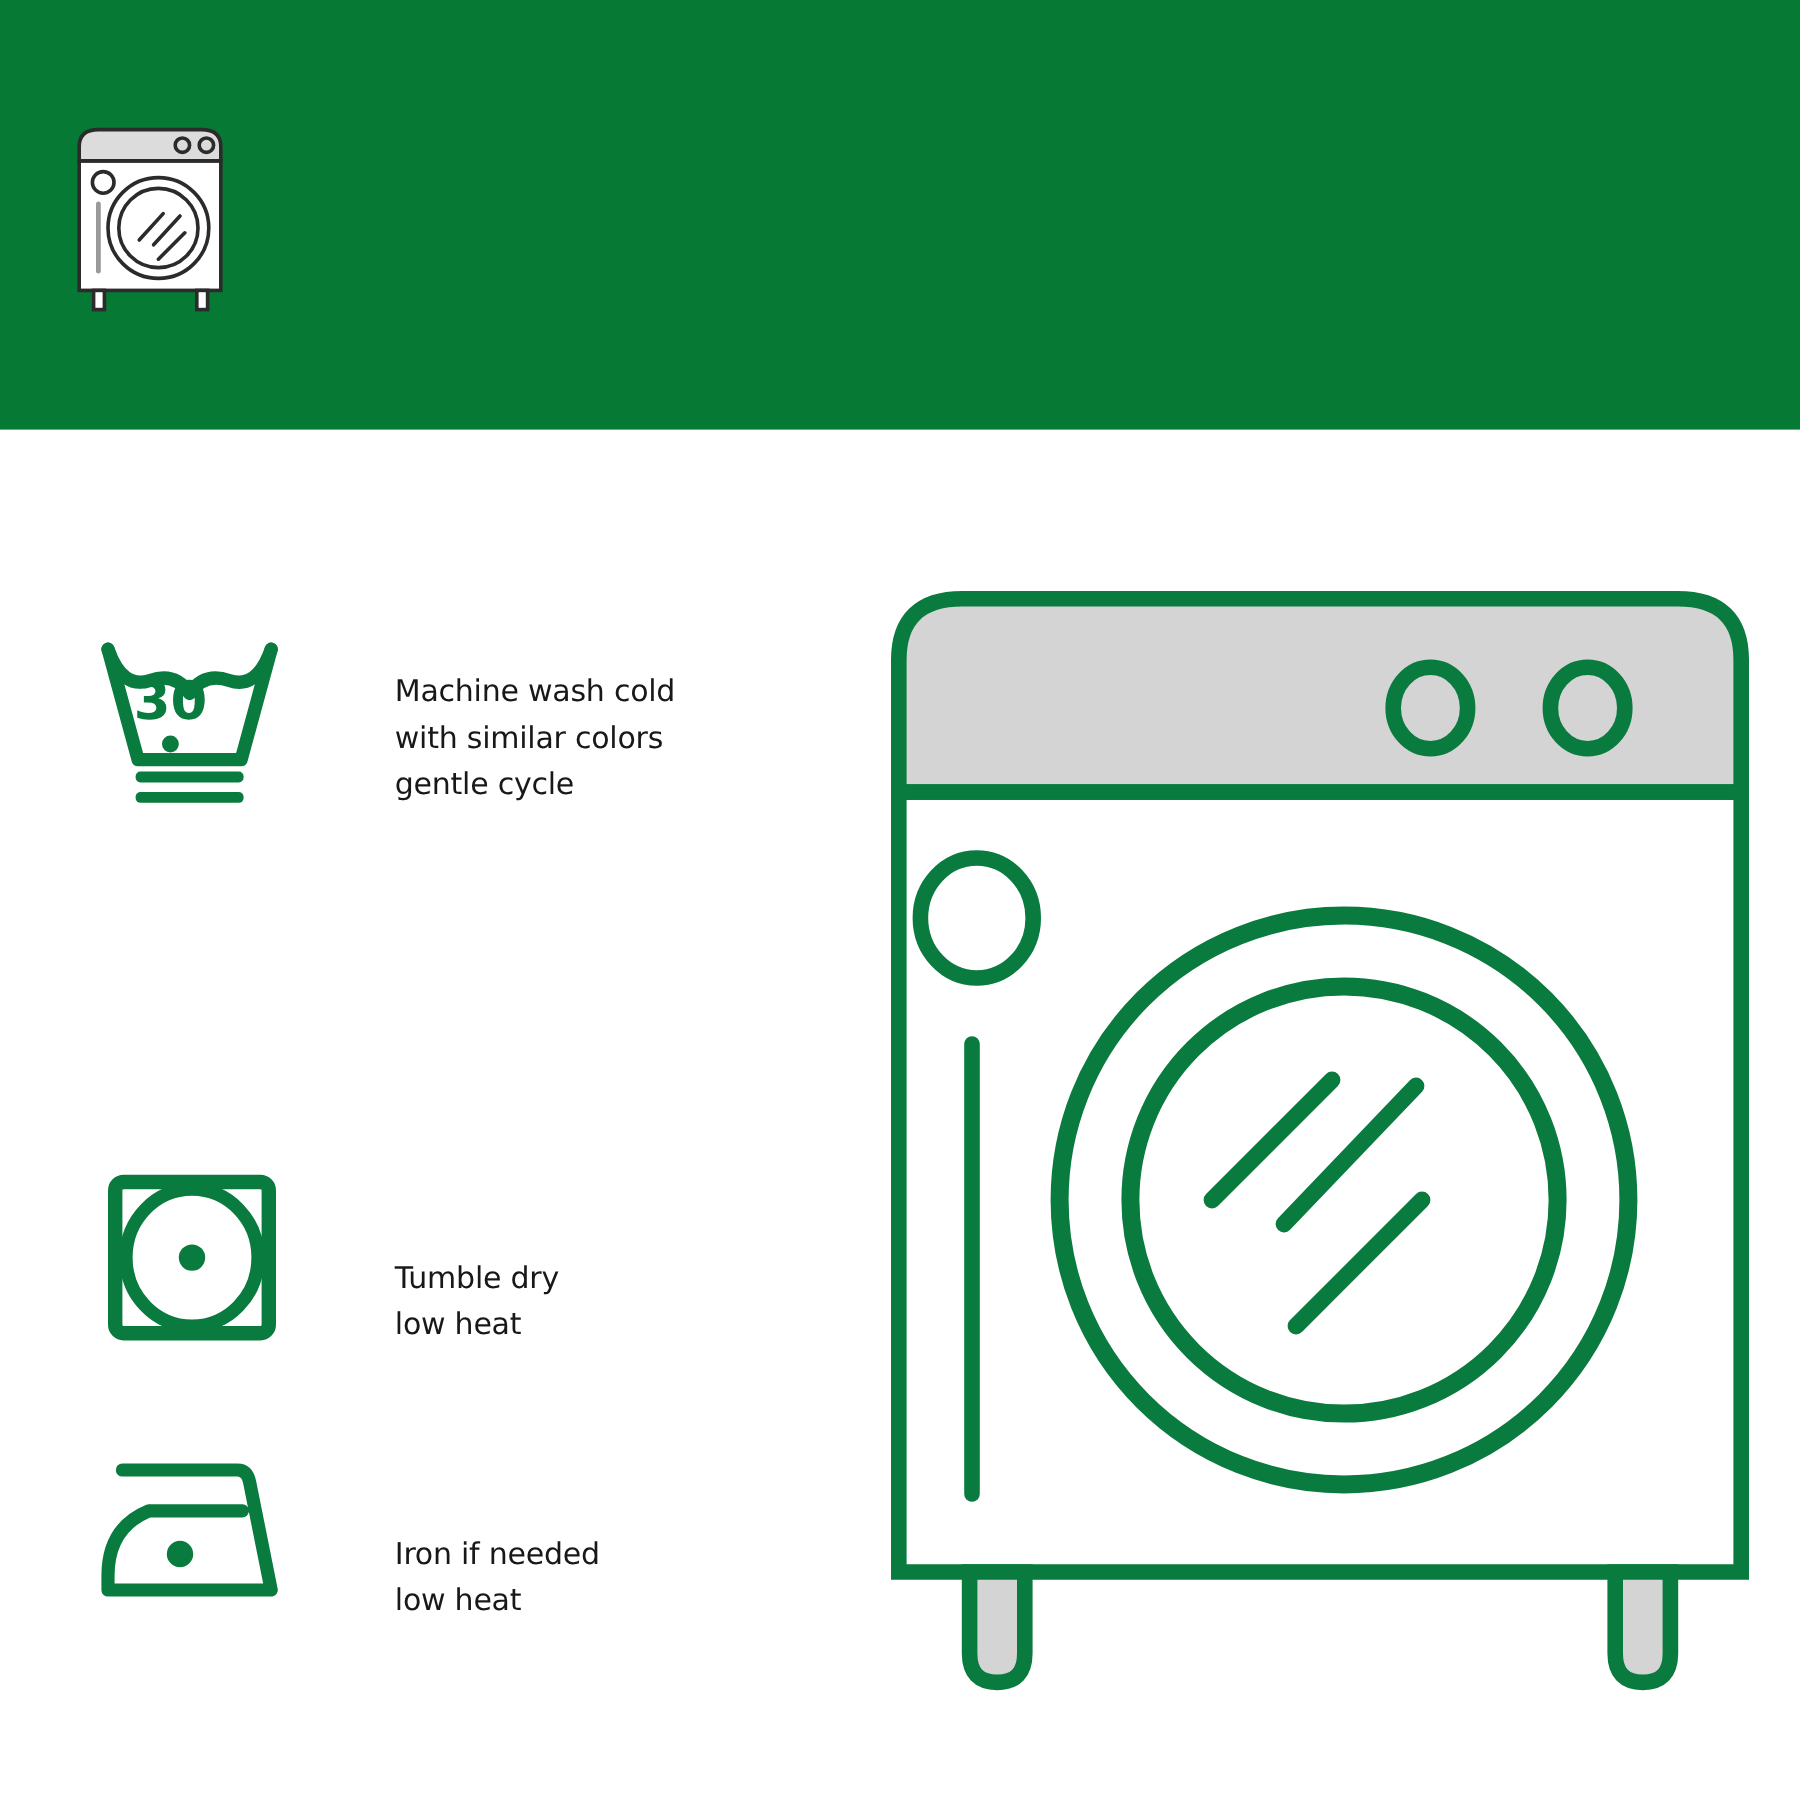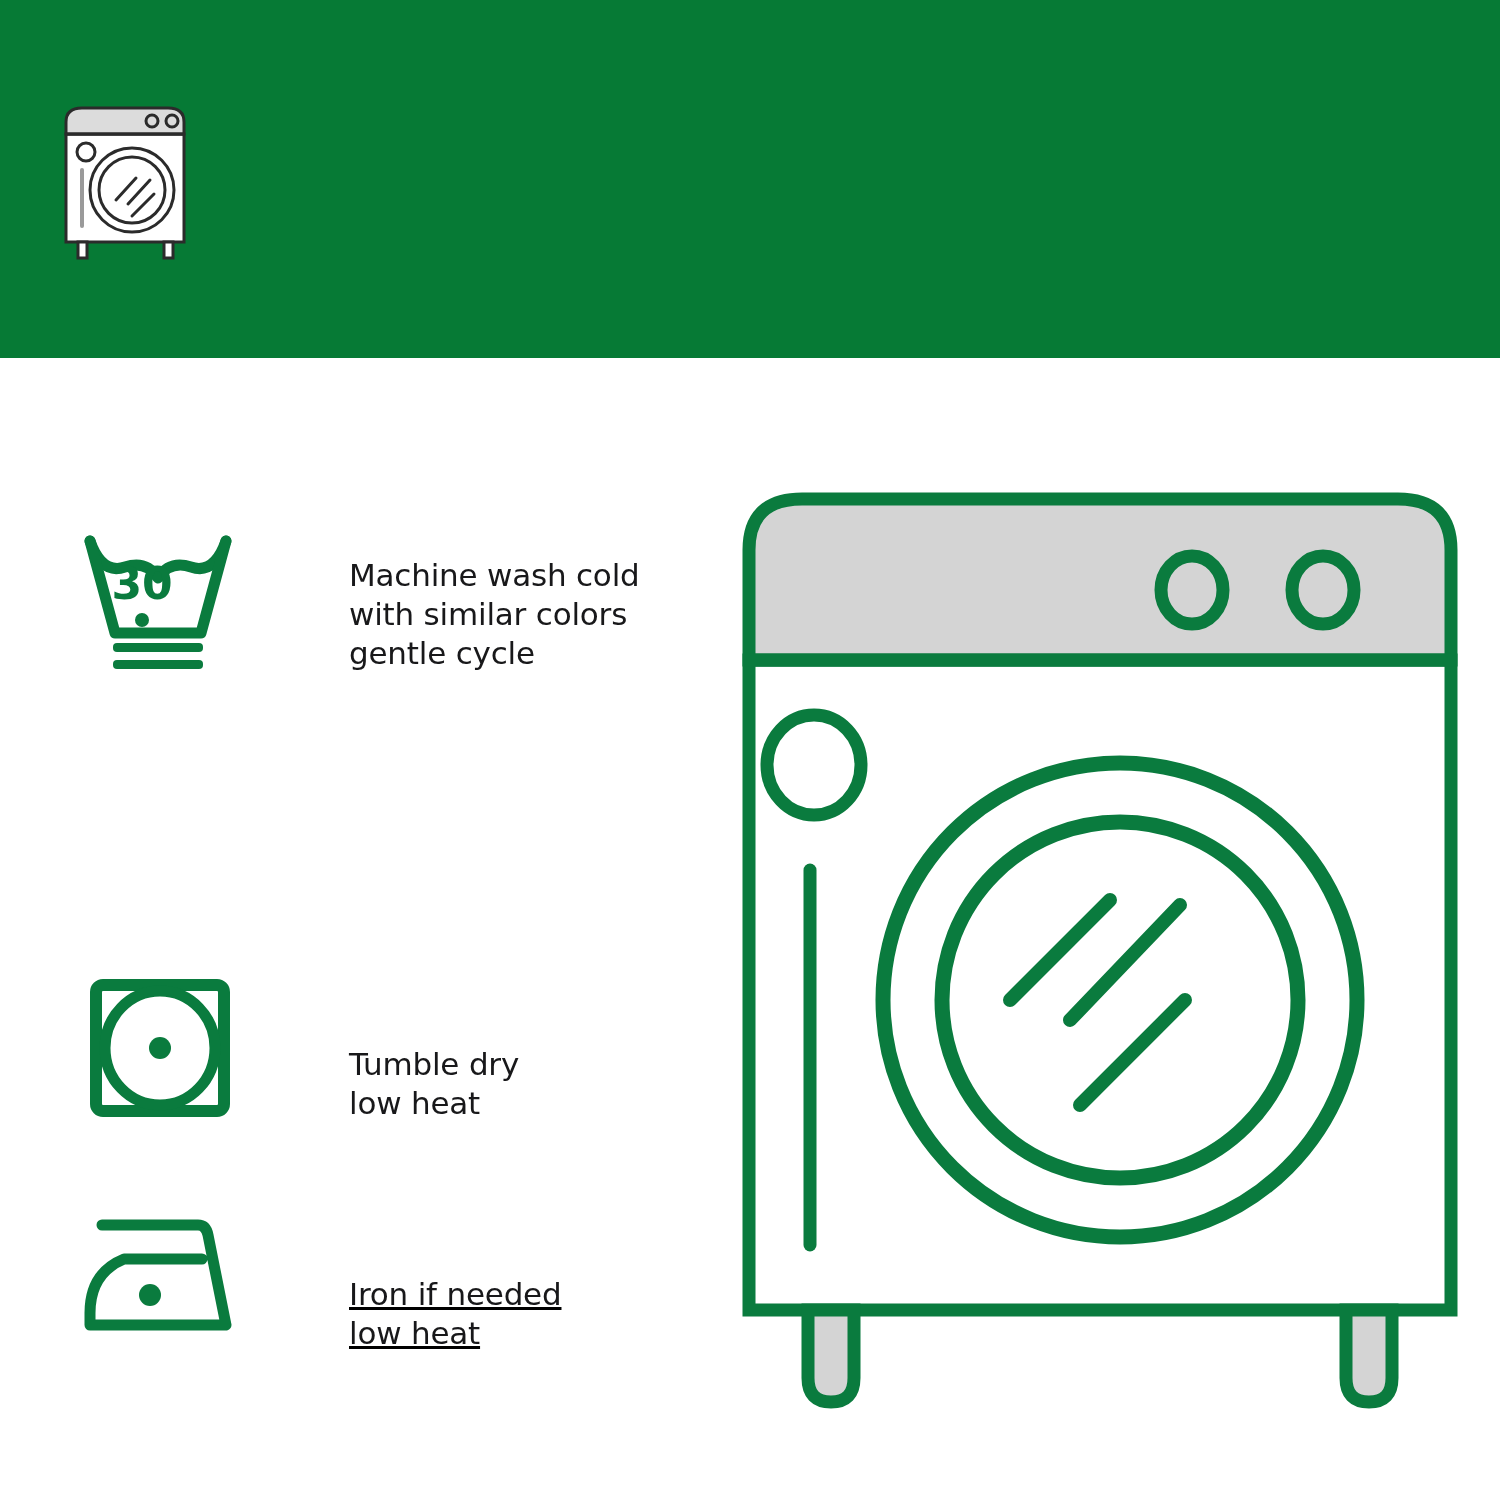--- a/index.html
+++ b/index.html
@@ -79,31 +79,31 @@
   .symbol-row {
     position: absolute;
     left: 80px;
     display: flex;
     align-items: flex-end;
     gap: 23px;
   }
   .symbol-row[data-row="0"] { top: 165px; }
   .symbol-row[data-row="1"] { top: 375px; }
   .symbol-row[data-row="2"] { top: 615px; }
-  .symbol-row[data-row="3"] { top: 845px; text-decoration: underline; }
+  .symbol-row[data-row="3"] { top: 845px; }
 
   .symbol-glyph {
     width: 160px;
     height: 150px;
     flex: 0 0 160px;
   }
   .symbol-label {
-    margin-left: 86px;
+    margin-left: 66px;
     font-family: "DejaVu Sans", sans-serif;
-    font-size: 31px;
+    font-size: 25px;
     line-height: 39px;
     color: #18181a;
     white-space: pre-line;
     padding-top: 8px;
     letter-spacing: -0.2px;
   }
   .symbol-row[data-row="1"] .symbol-label,
   .symbol-row[data-row="2"] .symbol-label,
   .symbol-row[data-row="3"] .symbol-label {
     padding-top: 28px;

